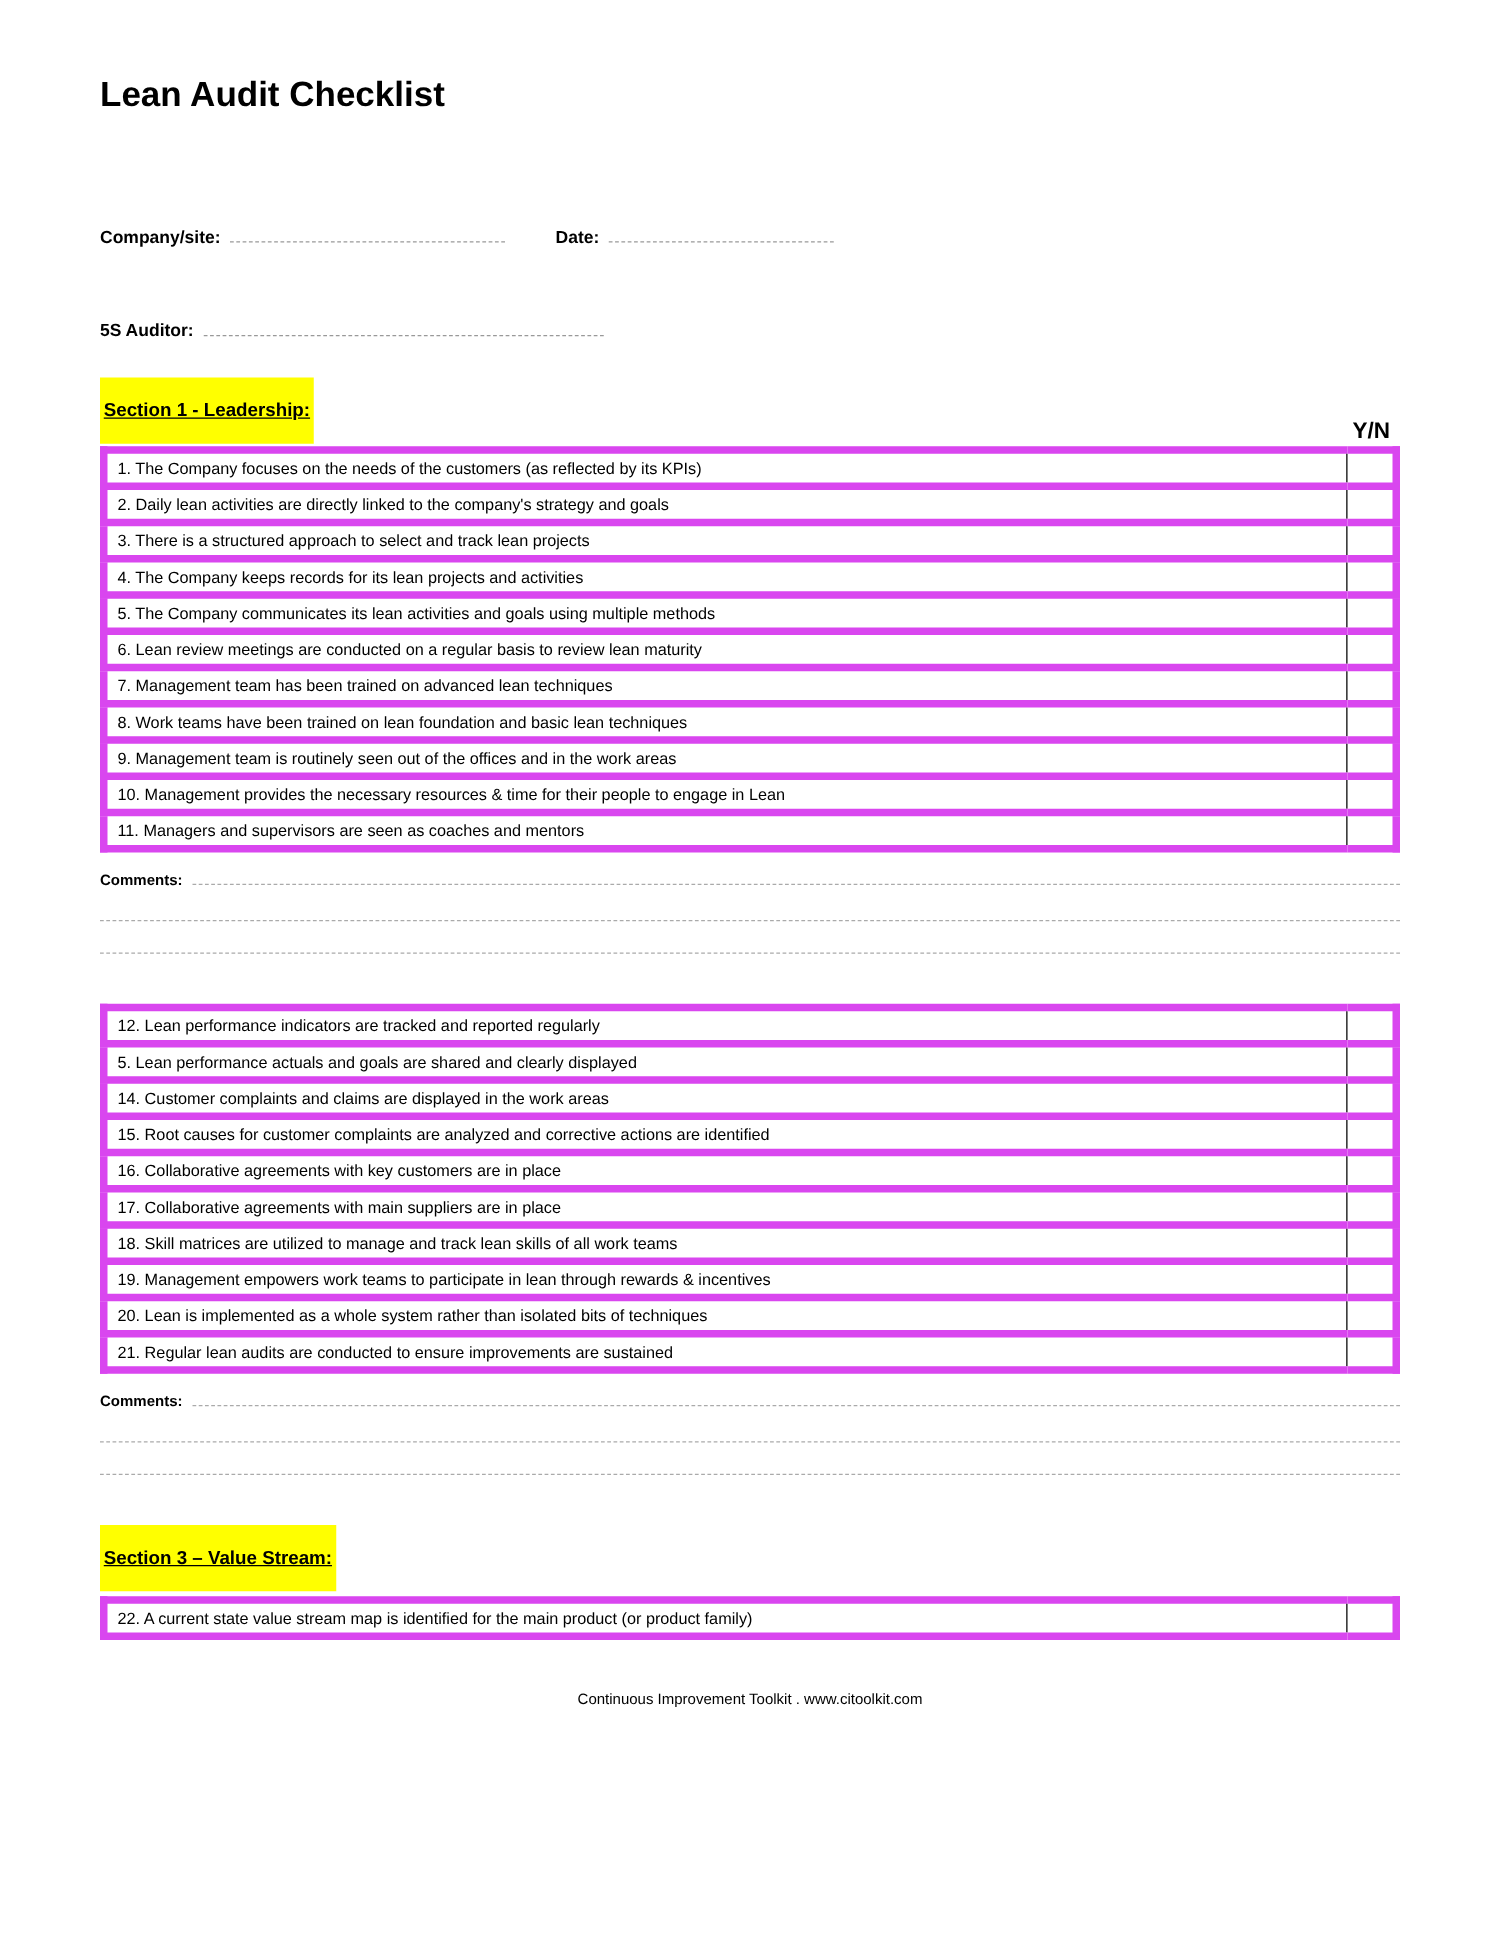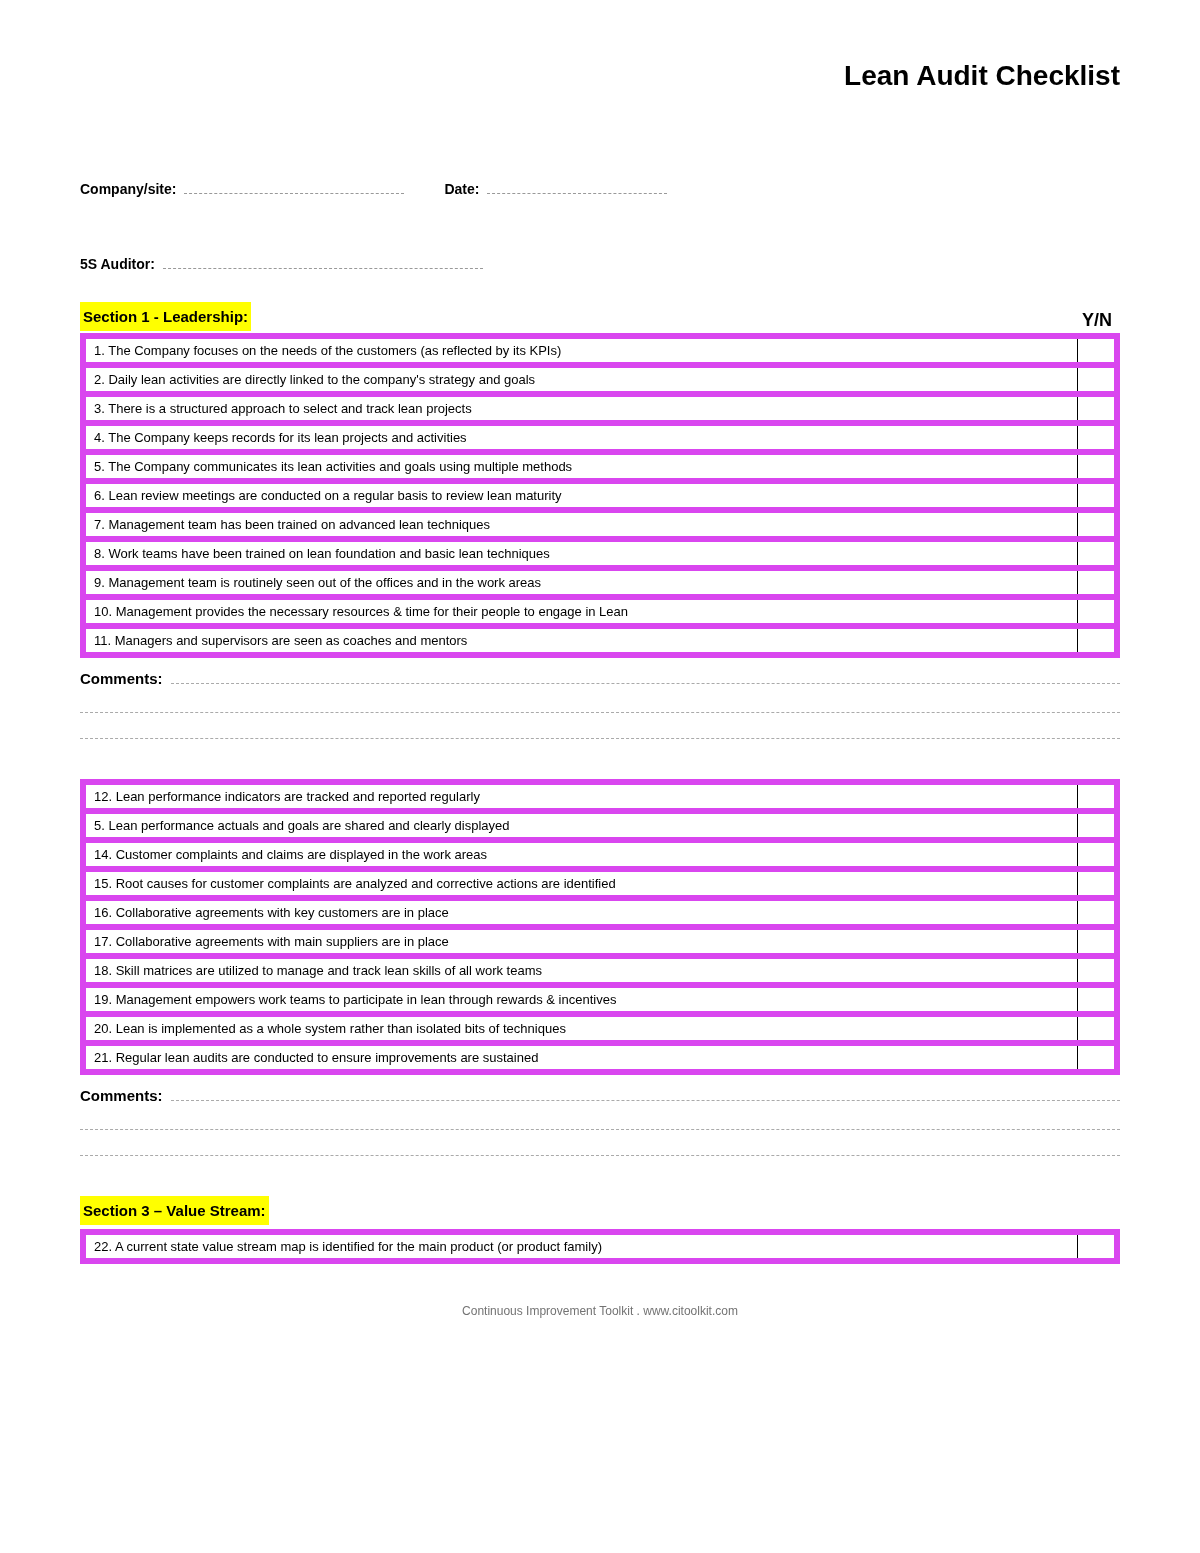--- a/index.html
+++ b/index.html
@@ -6,21 +6,21 @@
     body {
       font-family: Arial, sans-serif;
       font-size: 13px;
       background: #fff;
       color: #000;
       width: 1200px;
       min-height: 1553px;
       padding: 40px 80px;
     }
     .page-title {
-      text-align: right;
+      text-align: left;
       font-size: 28px;
       font-weight: bold;
       margin-bottom: 40px;
       margin-top: 20px;
     }
     .form-fields {
       margin-bottom: 30px;
     }
     .form-row {
       display: flex;
@@ -53,22 +53,23 @@
     }
     .section-header {
       display: flex;
       justify-content: space-between;
       align-items: center;
       margin-bottom: 4px;
     }
     .section-title {
       font-size: 15px;
       font-weight: bold;
+      text-decoration: underline;
       background-color: #FFFF00;
-      padding: 6px 3px;
+      padding: 18px 3px;
     }
     .yn-label {
       font-weight: bold;
       font-size: 18px;
       padding-right: 8px;
     }
     .checklist-table {
       width: 100%;
       border-collapse: collapse;
       margin-bottom: 10px;
@@ -93,37 +94,37 @@
     }
     .comments-row {
       display: flex;
       align-items: baseline;
       gap: 8px;
       margin-top: 6px;
       margin-bottom: 4px;
     }
     .comments-label {
       font-weight: bold;
-      font-size: 15px;
+      font-size: 12px;
       white-space: nowrap;
     }
     .comments-line {
       flex: 1;
       border-bottom: 1.5px dashed #aaa;
       height: 16px;
     }
     .extra-line {
       border-bottom: 1.5px dashed #aaa;
       height: 16px;
       width: 100%;
       margin-top: 10px;
     }
     .footer {
       text-align: center;
-      color: #737373;
+      color: #000000;
       font-size: 12px;
       margin-top: 40px;
     }
     .section-1-header-row {
       display: flex;
       justify-content: space-between;
       align-items: flex-end;
       padding-bottom: 2px;
     }
   </style>

